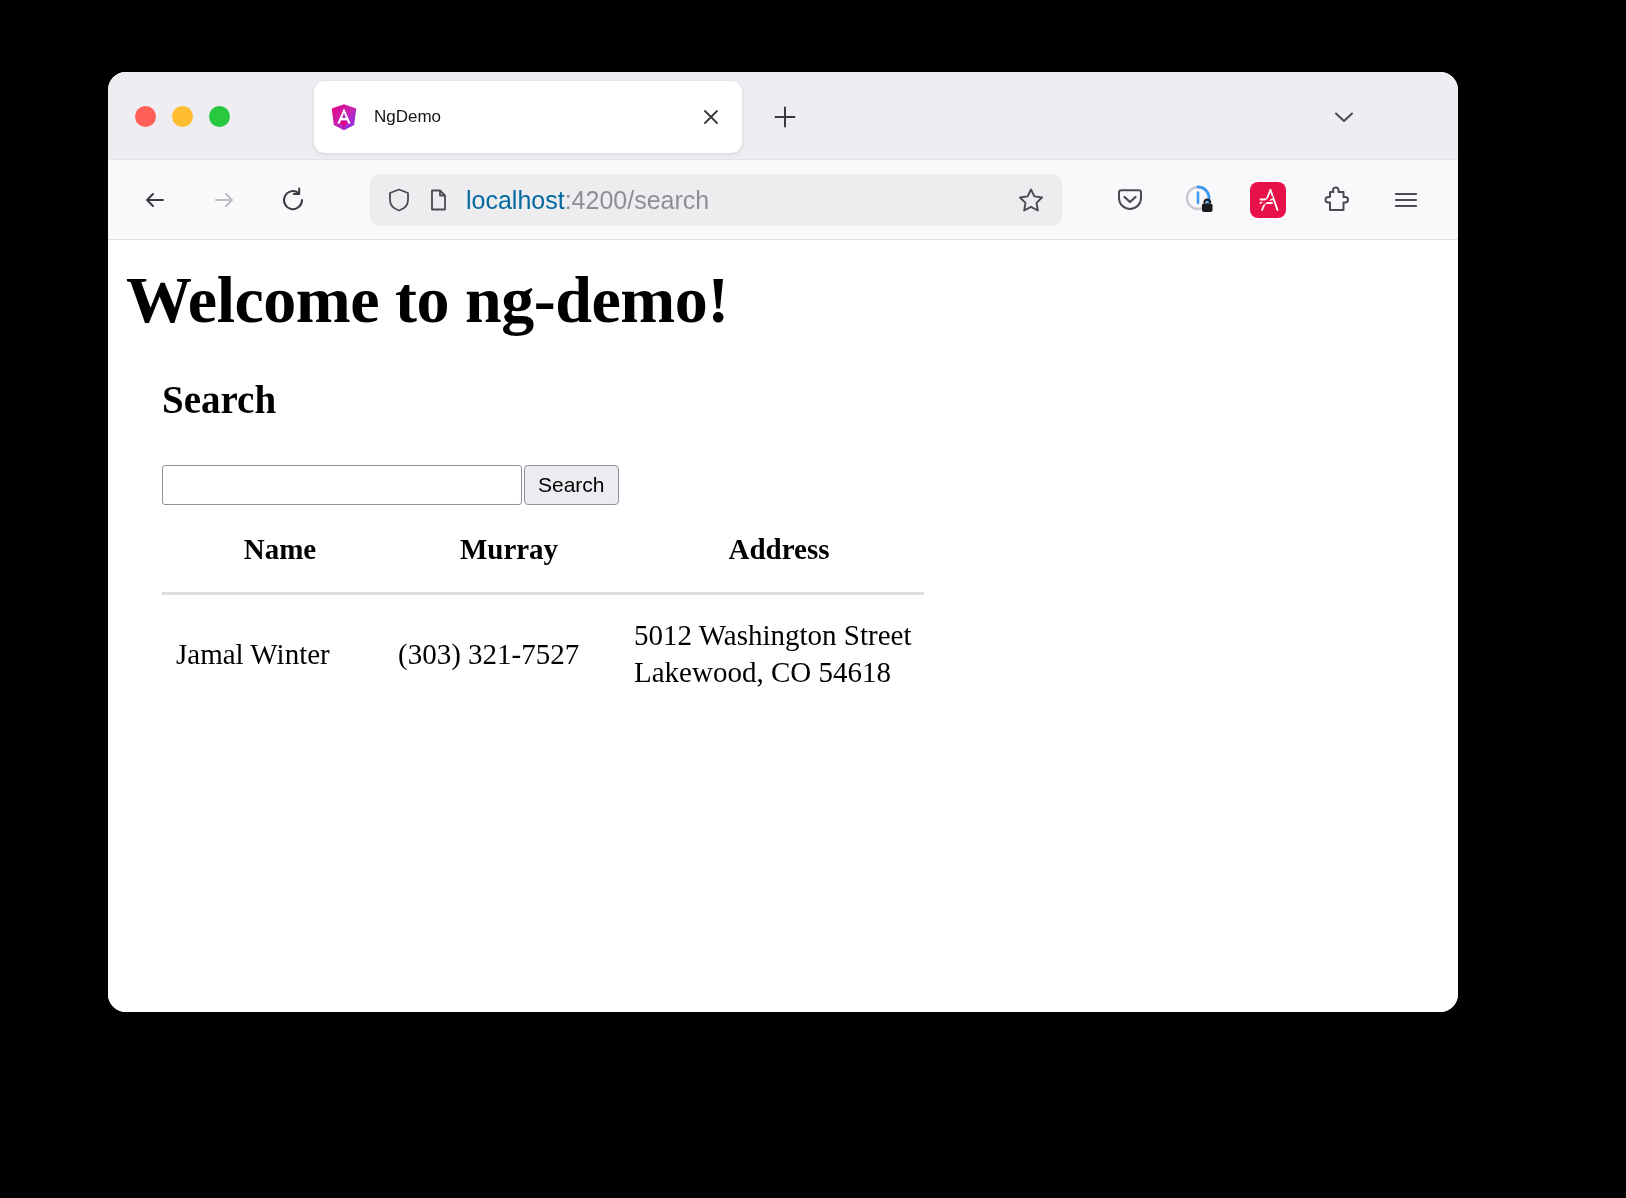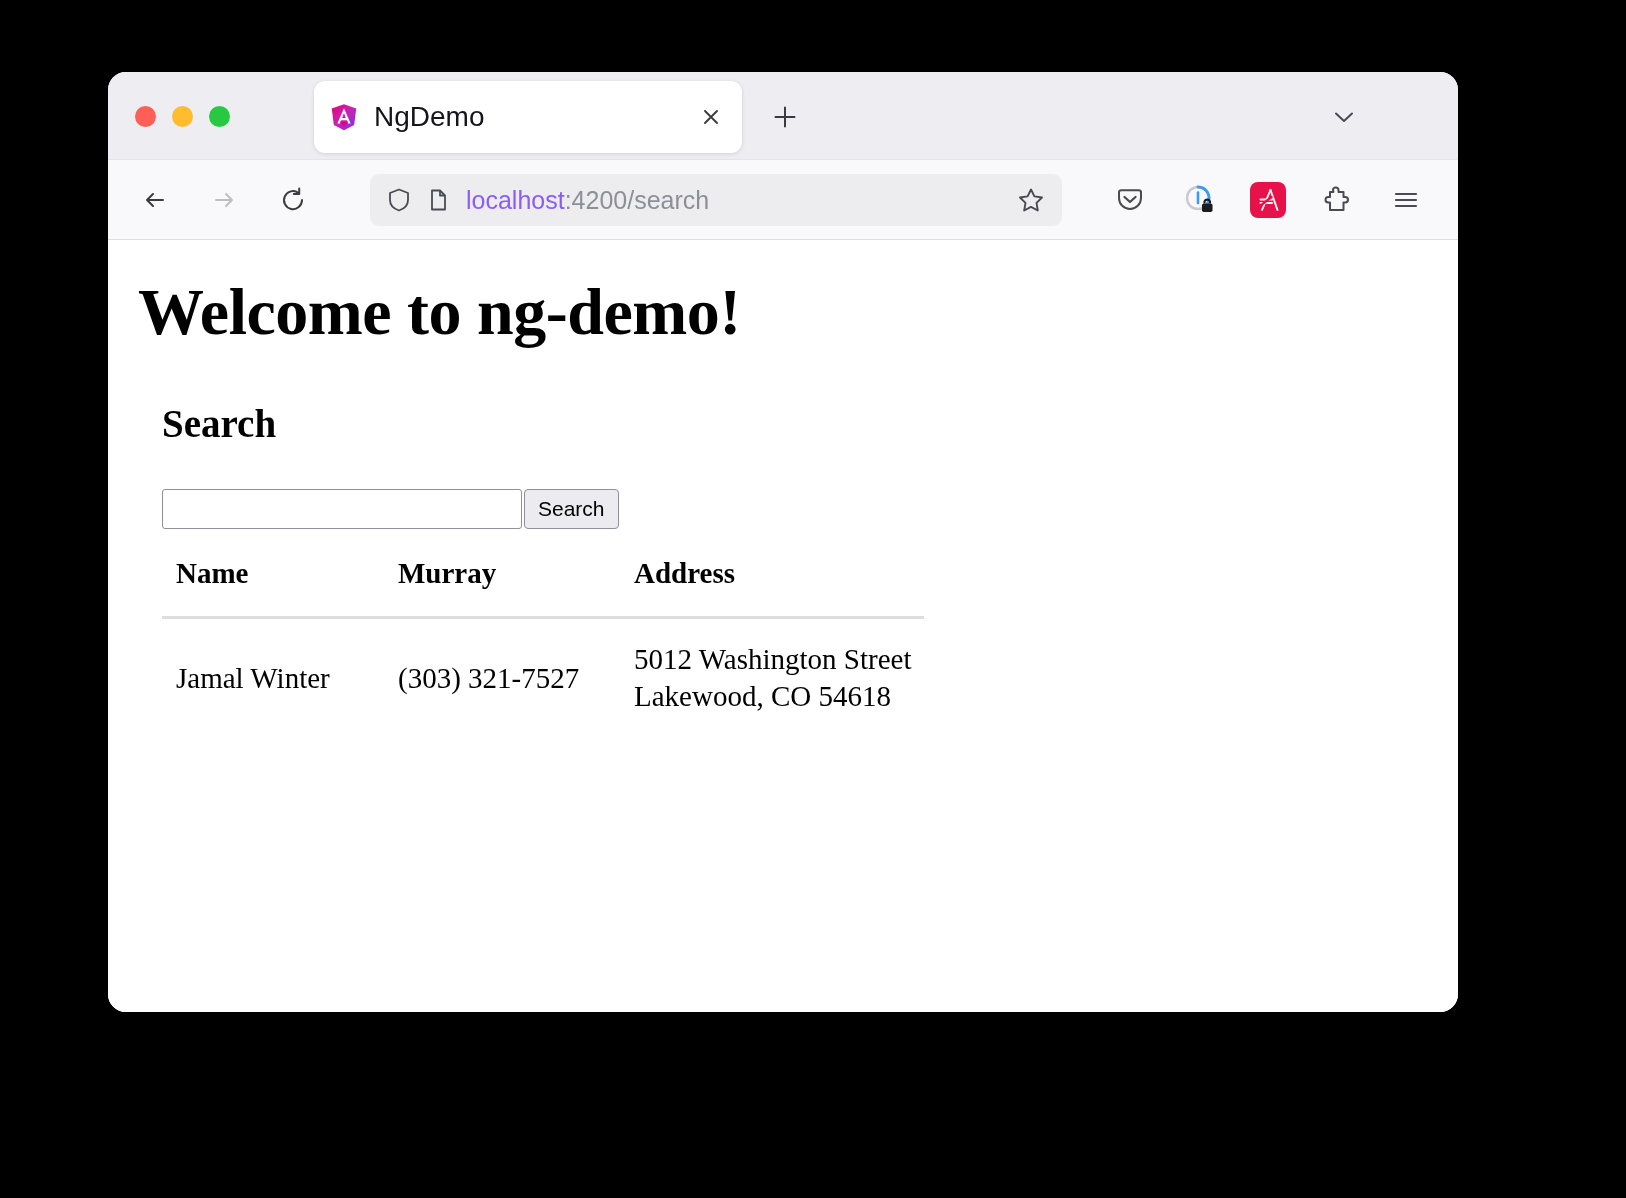--- a/index.html
+++ b/index.html
@@ -66,21 +66,21 @@
     box-sizing: border-box;
   }
   .tab-favicon {
     width: 28px;
     height: 28px;
     margin-right: 16px;
     flex: none;
     display: block;
   }
   .tab-title {
-    font-size: 28px;
+    font-size: 17px;
     color: #15141a;
     font-family: "Liberation Sans", sans-serif;
     white-space: nowrap;
     overflow: hidden;
     text-overflow: ellipsis;
     flex: 1;
   }
   .tab-close {
     width: 30px;
     height: 30px;
@@ -157,21 +157,21 @@
     color: #4a4a52; margin-right: 14px;
   }
   .url-text {
     flex: 1;
     font-size: 25px;
     color: #8e8e96;
     font-family: "Liberation Sans", sans-serif;
     white-space: nowrap;
     overflow: hidden;
   }
-  .url-host { color: #8b5cf6; }
+  .url-host { color: #0369a1; }
   .url-star {
     width: 34px; height: 34px; flex: none;
     display: flex; align-items: center; justify-content: center;
     color: #4a4a52;
   }
 
   .toolbar-icons {
     position: absolute;
     left: 1000px;
     top: 18px;
@@ -202,21 +202,21 @@
     height: 773px;
     background: #ffffff;
     padding: 0;
     overflow: hidden;
   }
   .page-h1 {
     font-family: "Liberation Serif", serif;
     font-weight: bold;
     font-size: 66px;
     color: #000000;
-    margin: 12px;
+    margin: 0;
     padding: 22px 0 0 18px;
     letter-spacing: -0.5px;
   }
   .page-h2 {
     font-family: "Liberation Serif", serif;
     font-weight: bold;
     font-size: 39px;
     color: #000000;
     margin: 0;
     padding: 39px 0 0 54px;
@@ -252,21 +252,21 @@
     cursor: default;
   }
 
   table.results {
     margin: 28px 0 0 54px;
     border-collapse: collapse;
     width: 762px;
     font-family: "Liberation Serif", serif;
   }
   table.results th {
-    text-align: left;
+    text-align: center;
     font-size: 29px;
     font-weight: bold;
     color: #000000;
     padding: 0 0 26px 14px;
     border-bottom: 3px solid #dedede;
   }
   table.results td {
     font-size: 29px;
     color: #000000;
     padding: 22px 0 22px 14px;

